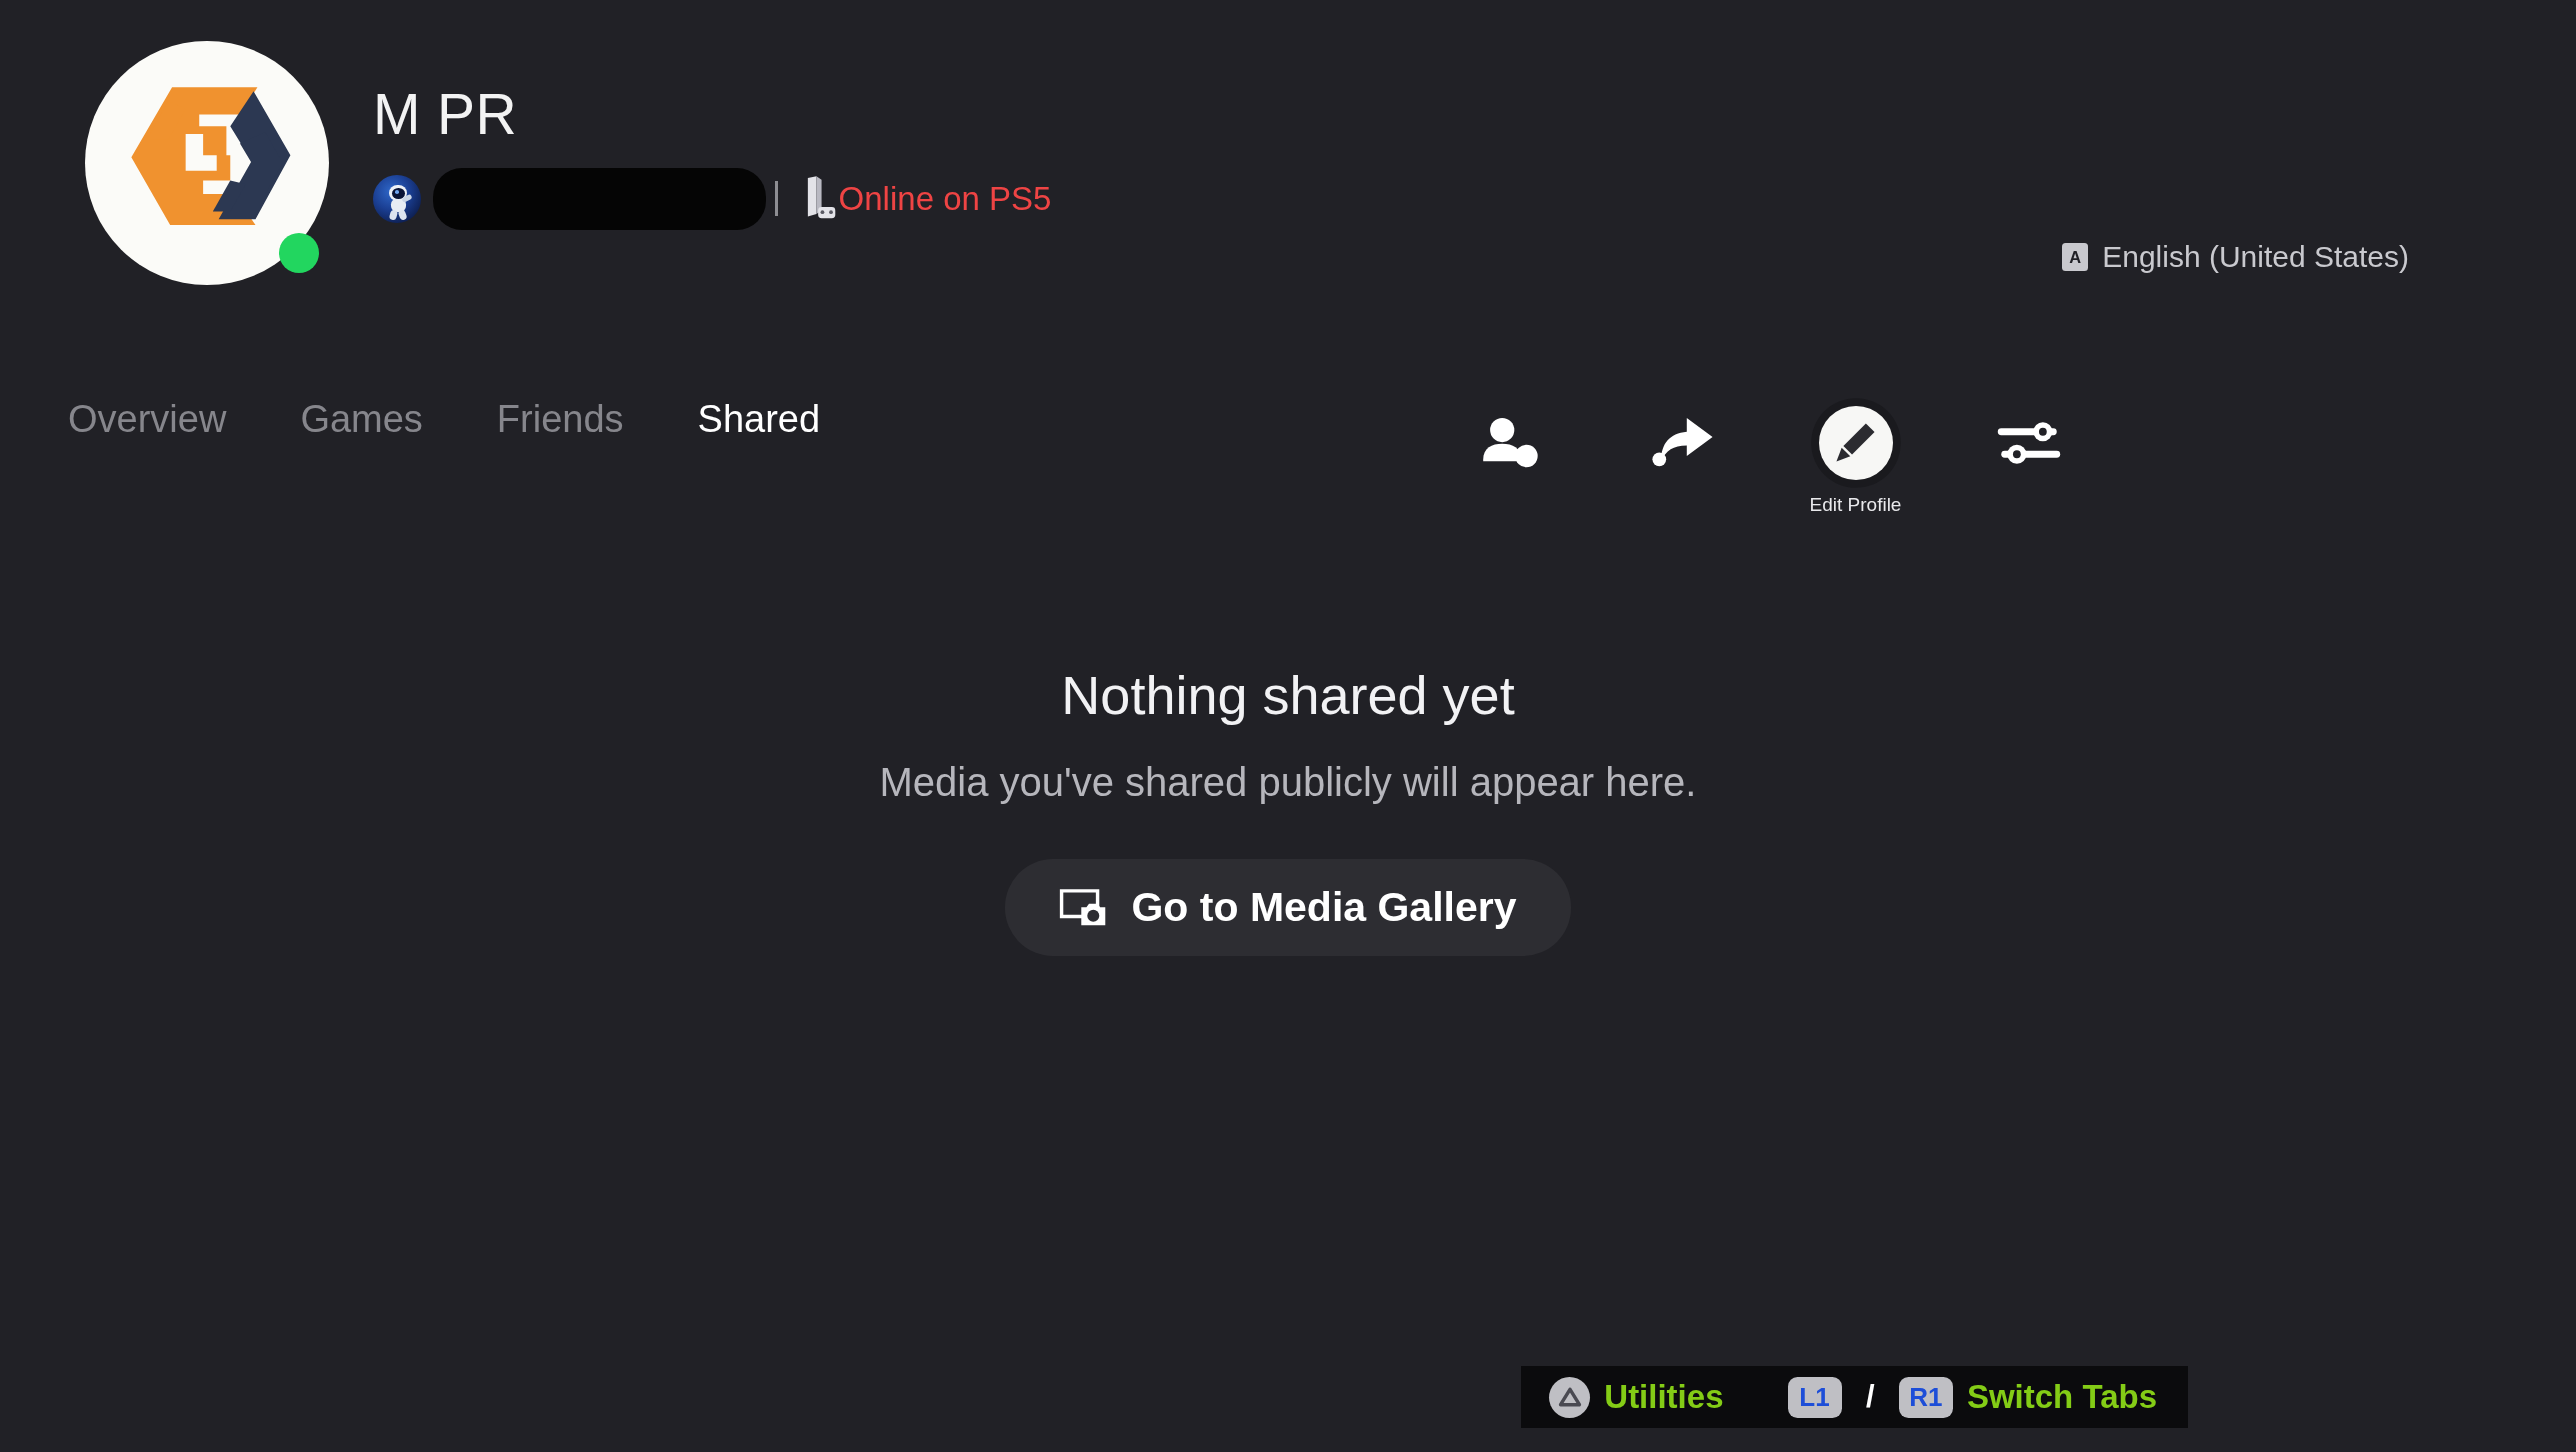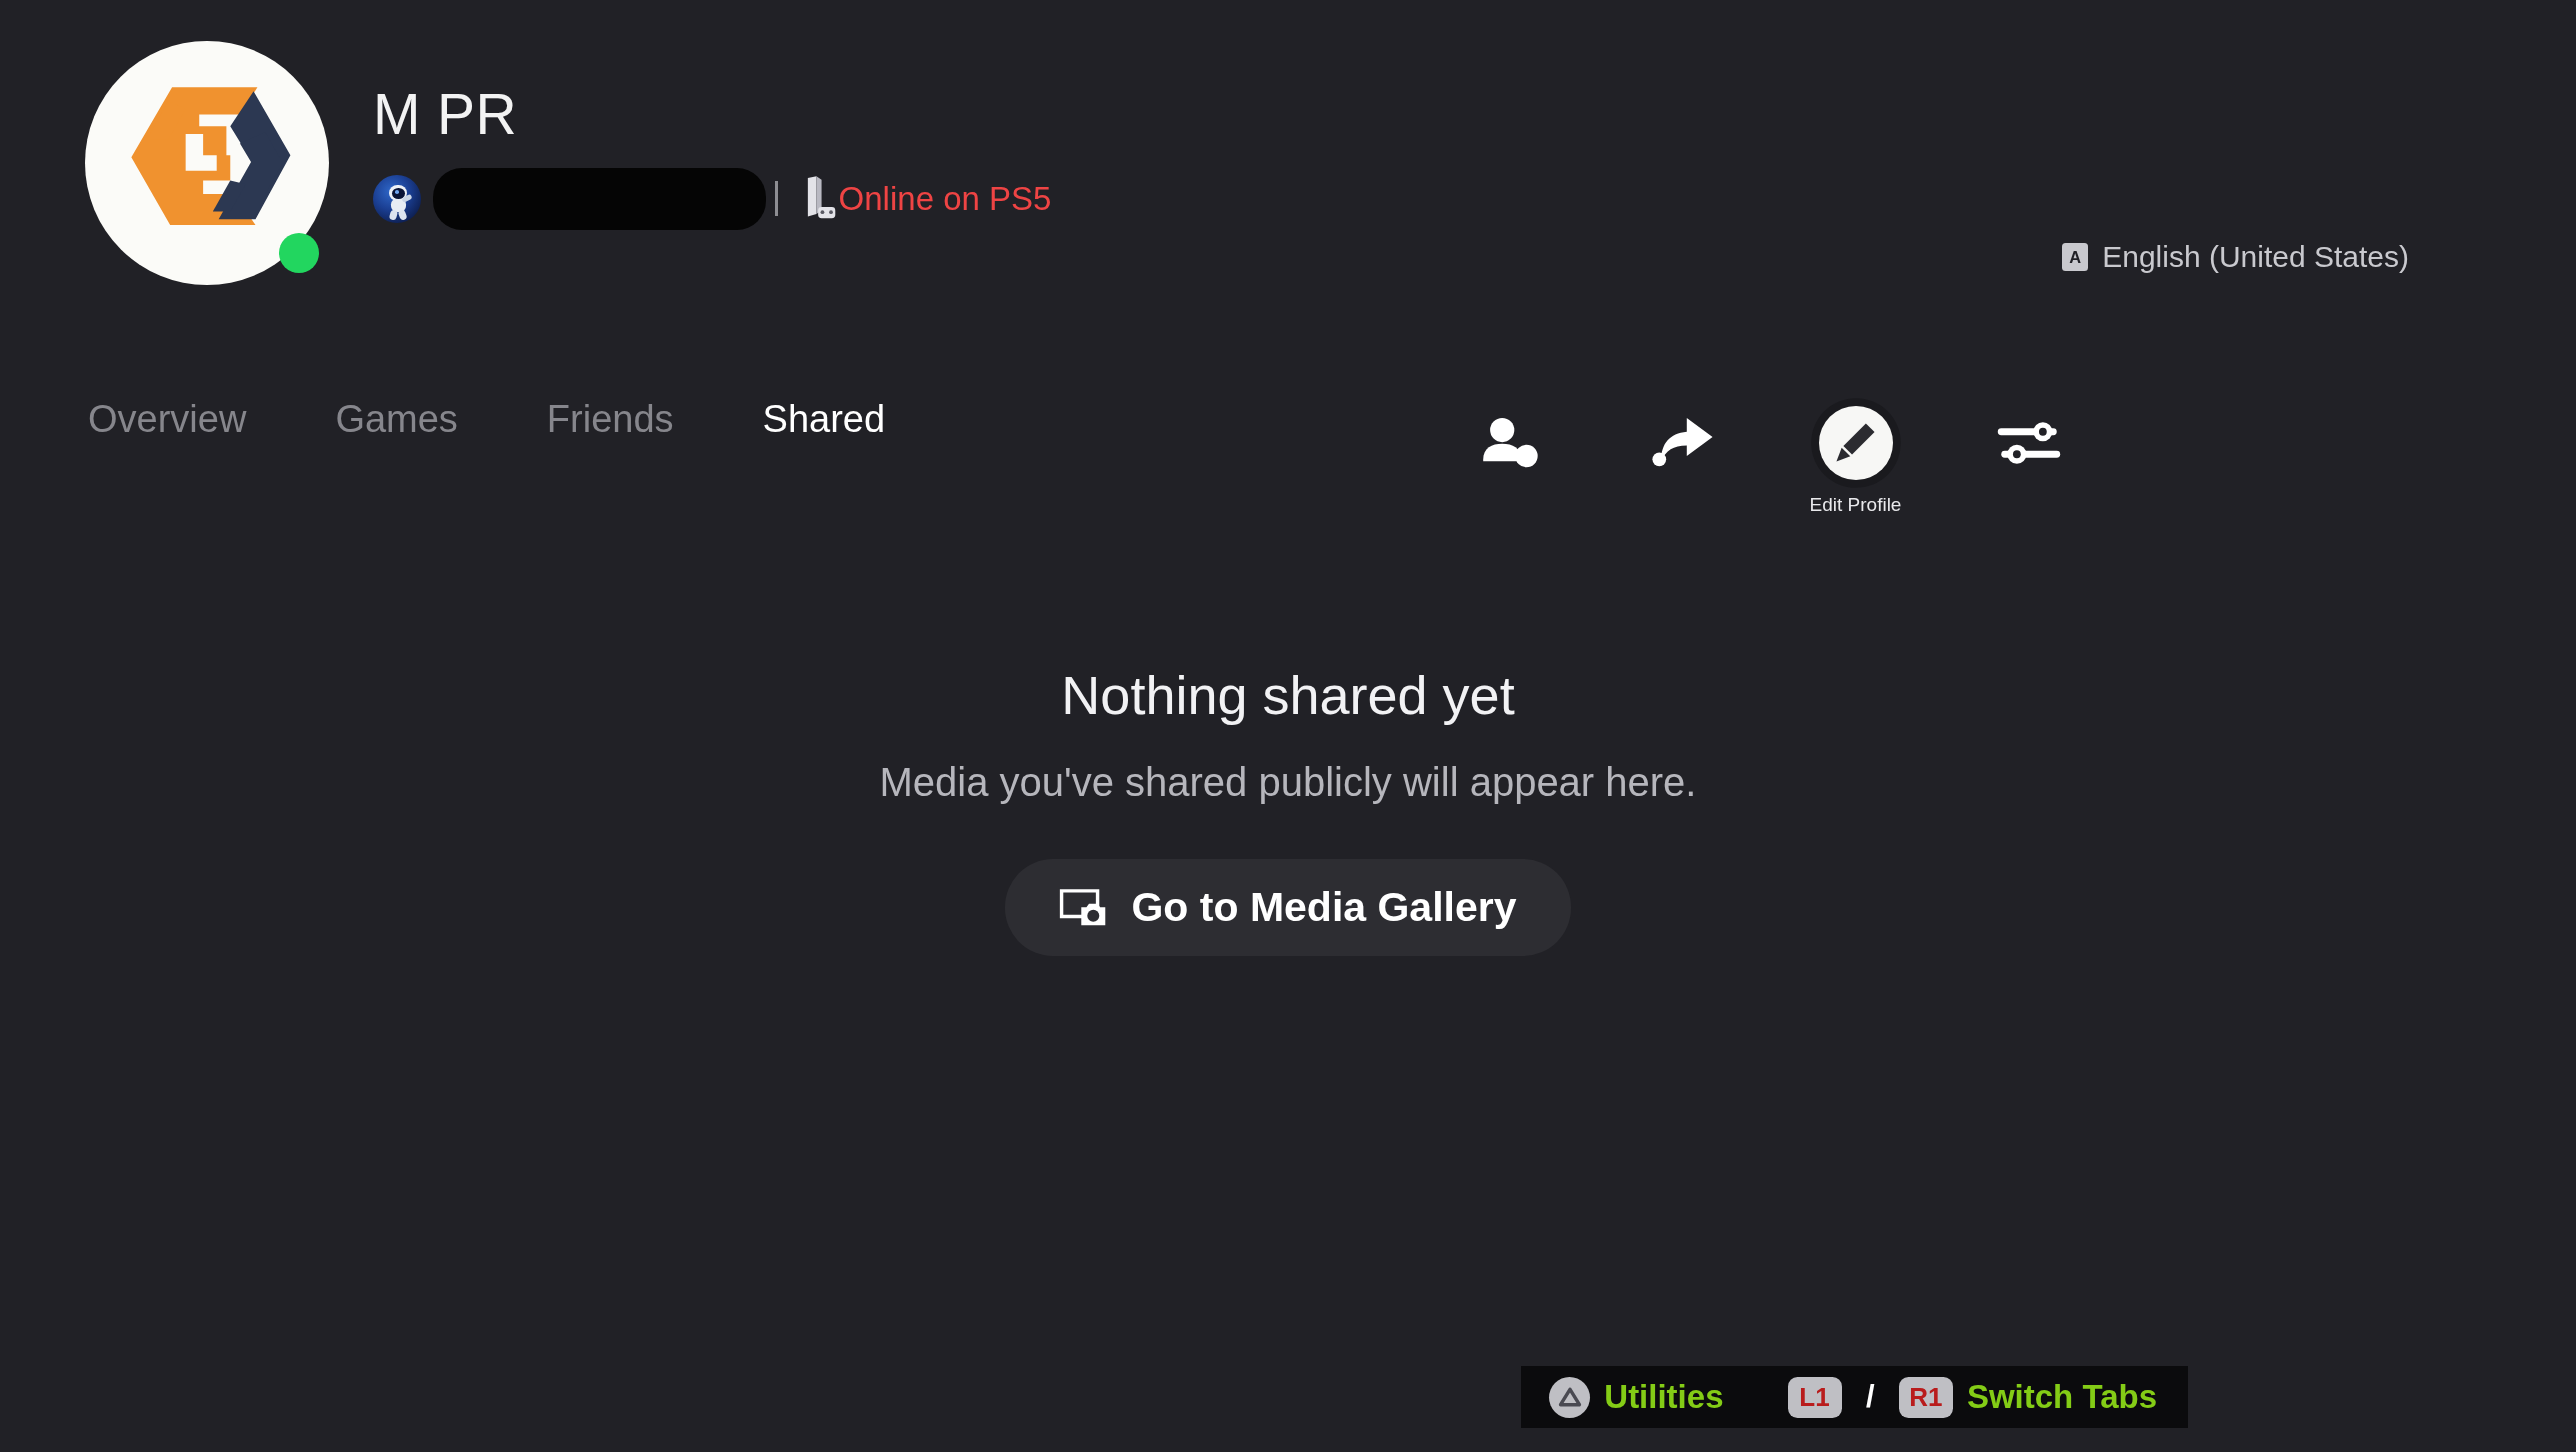--- a/index.html
+++ b/index.html
@@ -51,21 +51,21 @@
   .ps5-icon { width:36px; height:45px; margin-left:22.5px; flex:0 0 auto; position:relative; }
   .status-text { font-size:33px; color:#ef4444; margin-left:2px; white-space:nowrap; }
 
   .lang { position:absolute; right:167px; top:240px; display:flex; align-items:center; gap:14px; }
   .lang-icon { width:26px; height:28px; border-radius:3.5px; background:#C9C9CE;
                display:flex; align-items:center; justify-content:center;
                font-size:16.4px; font-weight:700; color:#212126; }
   .lang-text { font-size:30px; color:#C9C9CE; white-space:nowrap; }
 
   
-  .tabs { position:absolute; left:88px; top:393px; display:flex; align-items:center; gap:15px;text-align:right; }
+  .tabs { position:absolute; left:68px; top:393px; display:flex; align-items:center; gap:0;text-align:right; }
   .tab { font-size:38px; color:#86868C; white-space:nowrap; padding:5.2px 0; }
   .tab + .tab { margin-left:74px; }
   .tab.active { color:#FFFFFF; font-weight:500; }
 
   
   .actions { position:absolute; right:104px; top:387px; display:flex; align-items:flex-start; gap:0; }
   .action { width:111px; height:111px; position:relative; display:flex;
             align-items:center; justify-content:center; }
   .action + .action { margin-left:62px; }
   .action svg { display:block; }
@@ -88,21 +88,21 @@
   
   .bottombar { position:absolute; right:0; bottom:24px; height:62px; background:#0B0B0D;
                display:flex; align-items:center; padding:0 31px 0 28px; gap:0; }
   .hint { display:flex; align-items:center; gap:14px; }
   .hint + .hint { margin-left:64px; }
   .tri-btn { width:41px; height:41px; border-radius:50%; background:#BFBFC4;
              display:flex; align-items:center; justify-content:center; }
   .hint-label { font-size:33px; font-weight:700; color:#84cc16; white-space:nowrap; }
   .key { min-width:54px; height:41px; padding:0 8.6px; border-radius:9.5px; background:#BFBFC4;
          display:flex; align-items:center; justify-content:center;
-         font-size:26px; font-weight:700; color:#b91c1c; }
+         font-size:26px; font-weight:700; color:#1d4ed8; }
   .slash { font-size:31px; font-weight:700; color:#FFFFFF; margin:0 10.4px; }
 </style>
 </head>
 <body>
 
 <div id="root">
 
   <div class="header">
 
     <div class="avatar-wrap">

